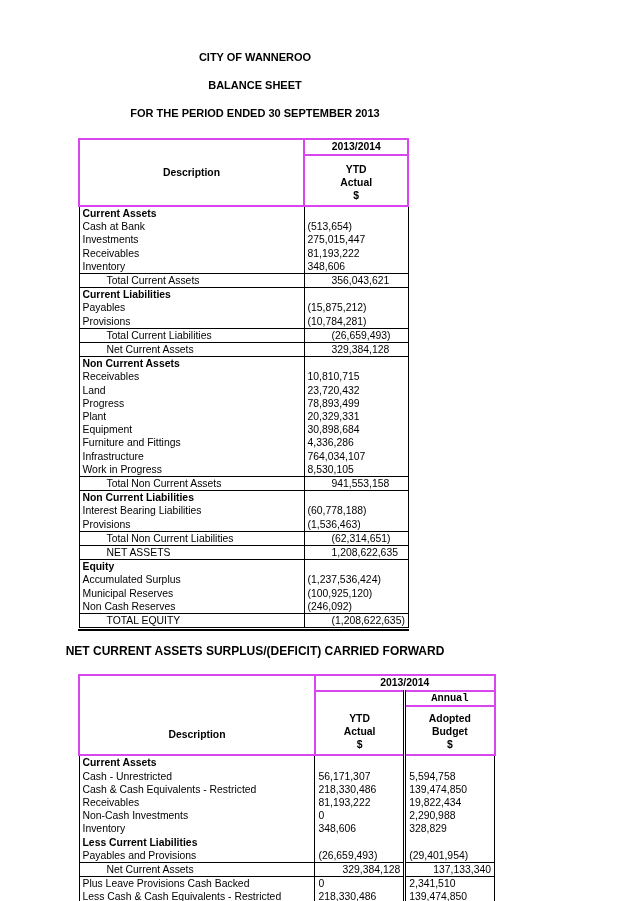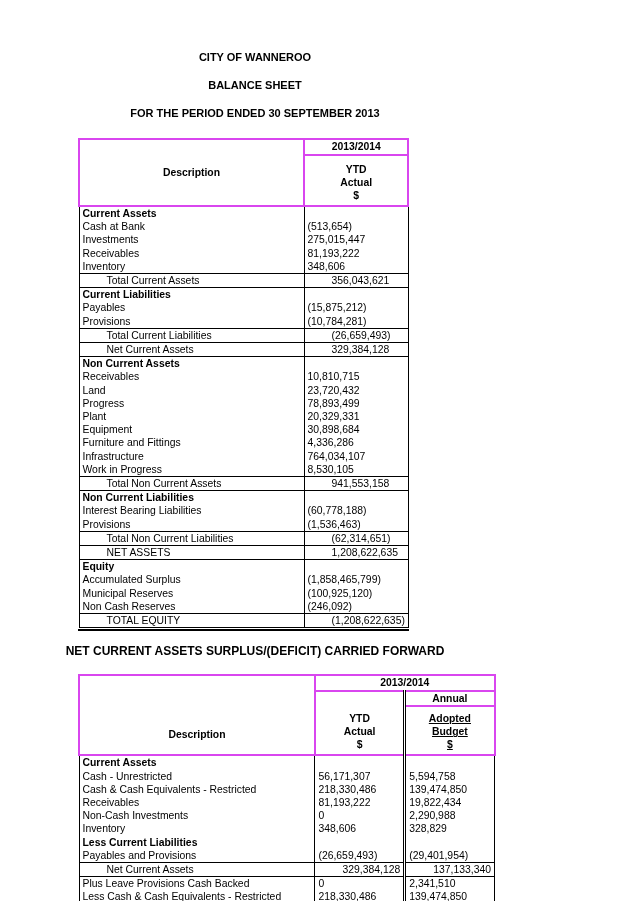--- a/index.html
+++ b/index.html
@@ -50,29 +50,29 @@
     border: 1px solid #000;
   }
   thead th {
     border: 2px solid #d946ef;
     font-weight: bold;
     font-size: 10.4px;
     text-align: center;
     padding: 0;
   }
   th.year-cell { height: 14px; line-height: 14px; }
-  th.annual-cell { height: 13px; line-height: 13px; }
+  th.annual-cell { height: 13px; line-height: 13px; font-family: Liberation Mono, monospace; }
   th.stack {
     white-space: pre-line;
     line-height: 13px;
     vertical-align: bottom;
     padding-bottom: 3px;
   }
   th.stack-tall { height: 46px; }
-  th.stack-t2 { height: 44px; text-decoration: underline; }
+  th.stack-t2 { height: 44px; }
   th.desc-cell { vertical-align: middle; }
   th.desc-cell-t2 { vertical-align: bottom; padding-bottom: 14px; }
   tbody td {
     border-left: 1px solid #000;
     border-right: 1px solid #000;
     height: 13.2px;
     line-height: 13.2px;
     padding: 0 3px;
     overflow: hidden;
     white-space: nowrap;
@@ -223,21 +223,21 @@
             <tr class="total">
               <td class="label">NET ASSETS</td>
               <td class="val">1,208,622,635</td>
             </tr>
             <tr class="section">
               <td class="label">Equity</td>
               <td class="val"></td>
             </tr>
             <tr class="item">
               <td class="label">Accumulated Surplus</td>
-              <td class="val">(1,858,465,799)</td>
+              <td class="val">(1,237,536,424)</td>
             </tr>
             <tr class="item">
               <td class="label">Municipal Reserves</td>
               <td class="val">(100,925,120)</td>
             </tr>
             <tr class="item">
               <td class="label">Non Cash Reserves</td>
               <td class="val">(246,092)</td>
             </tr>
             <tr class="total">

